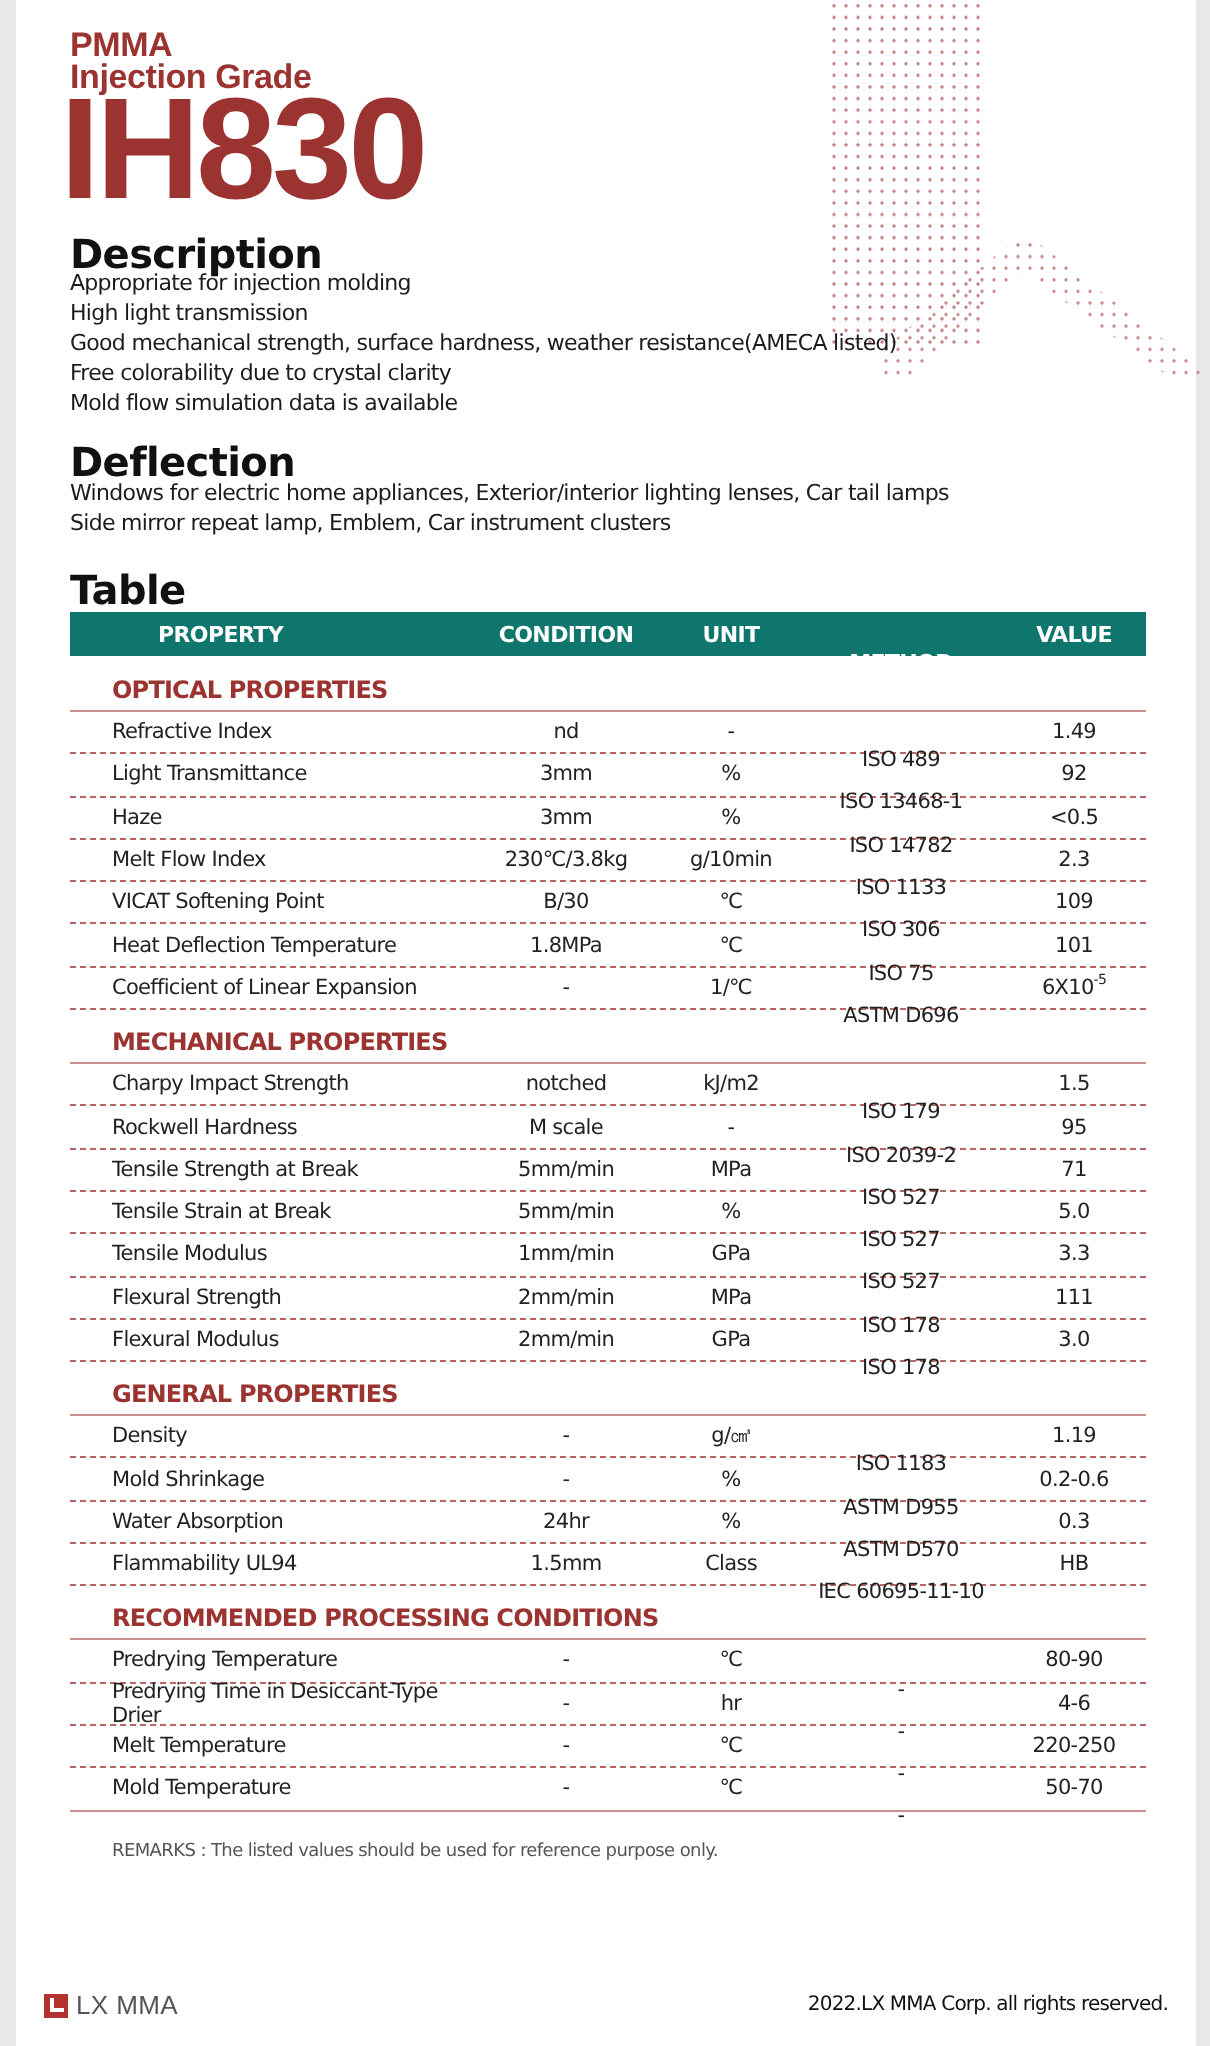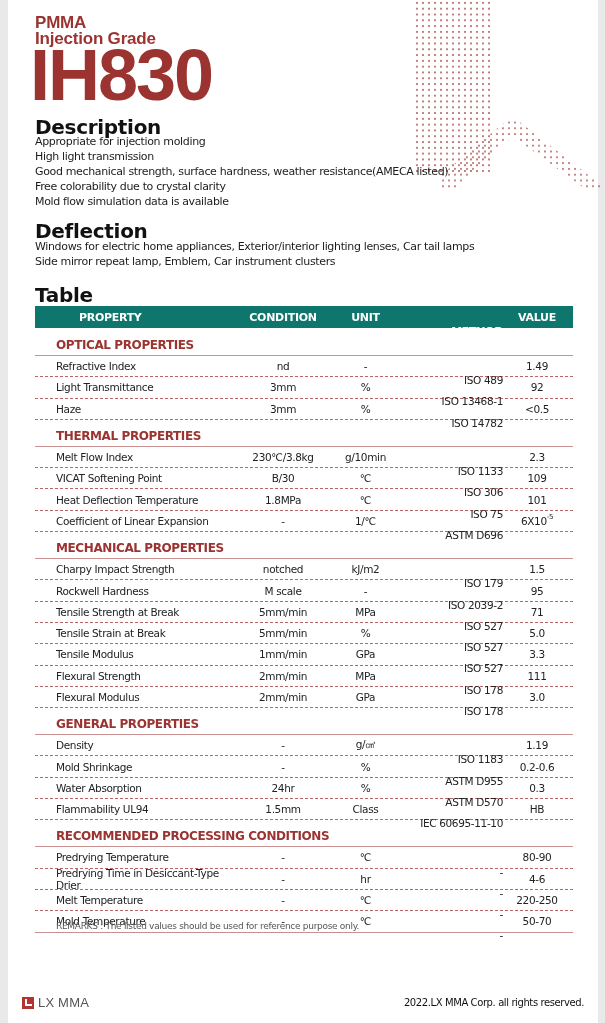--- a/index.html
+++ b/index.html
@@ -14,21 +14,21 @@
     clip-path: polygon(0% 85%, 45% 10%, 100% 95%, 100% 100%, 90% 100%, 45% 35%, 10% 100%, 0% 100%); }
   .t-sub { position:absolute; left:35px; font-family:"Liberation Sans", sans-serif; font-weight:bold; color:#9b3331; font-size:17px; line-height:17px; letter-spacing:-0.2px; }
   .t-big { position:absolute; left:30px; top:42px; font-family:"Liberation Sans", sans-serif; font-weight:bold; color:#9b3331; font-size:72px; line-height:66px; letter-spacing:-2px; }
   h2 { position:absolute; left:35px; margin:0; font-family:"DejaVu Sans", sans-serif; font-weight:bold; font-size:20px; color:#111; letter-spacing:-0.3px; }
   .lines { position:absolute; left:35px; font-size:11px; line-height:15px; color:#1c1c1c; letter-spacing:-0.35px; }
   .tbl { position:absolute; left:35px; top:306px; width:538px; }
   .thead { height:22px; background:#0f766e; color:#fff; font-weight:bold; font-size:11px; display:flex; align-items:center; letter-spacing:-0.3px; }
   .c1 { width:198px; padding-left:21px; box-sizing:border-box; }
   .c2 { width:100px; text-align:center; }
   .c3 { width:65px; text-align:center; }
-  .c4 { width:105px; text-align:right;margin-top:28px; }
+  .c4 { width:105px; text-align:center;margin-top:28px; }
   .c5 { width:68px; text-align:center; }
   .thead .c1 { padding-left:44px; }
   .sec { height:20px; margin-top:6px; border-bottom:1.5px solid #c9908f; color:#9b3331; font-size:12px; font-weight:bold; display:flex; align-items:center; letter-spacing:-0.4px; }
   .sec.first { margin-top:7px; }
   .sec .c1 { padding-left:21px; width:auto; }
   .row { height:21.3px; border-bottom:1px dashed #b66; display:flex; align-items:center; font-size:10.5px; color:#222; letter-spacing:-0.35px; box-sizing:border-box; }
   .row.last { border-bottom:1.5px solid #c9908f; }
   .row .c1 { padding-left:21px; }
   sup { font-size:7px; vertical-align:top; position:relative; top:-2px; }
   .remarks { position:absolute; left:56px; top:921px; font-size:9px; color:#555; letter-spacing:-0.3px; }
@@ -92,23 +92,20 @@
         <div class="c4"><span>ISO 13468-1</span></div>
         <div class="c5"><span>92</span></div>
       </div>
       <div class="row">
         <div class="c1"><span>Haze</span></div>
         <div class="c2"><span>3mm</span></div>
         <div class="c3"><span>%</span></div>
         <div class="c4"><span>ISO 14782</span></div>
         <div class="c5"><span>&lt;0.5</span></div>
       </div>
-      <div class="sec">
-        <div class="c1">THERMAL PROPERTIES</div>
-      </div>
       <div class="row">
         <div class="c1"><span>Melt Flow Index</span></div>
         <div class="c2"><span>230℃/3.8kg</span></div>
         <div class="c3"><span>g/10min</span></div>
         <div class="c4"><span>ISO 1133</span></div>
         <div class="c5"><span>2.3</span></div>
       </div>
       <div class="row">
         <div class="c1"><span>VICAT Softening Point</span></div>
         <div class="c2"><span>B/30</span></div>

